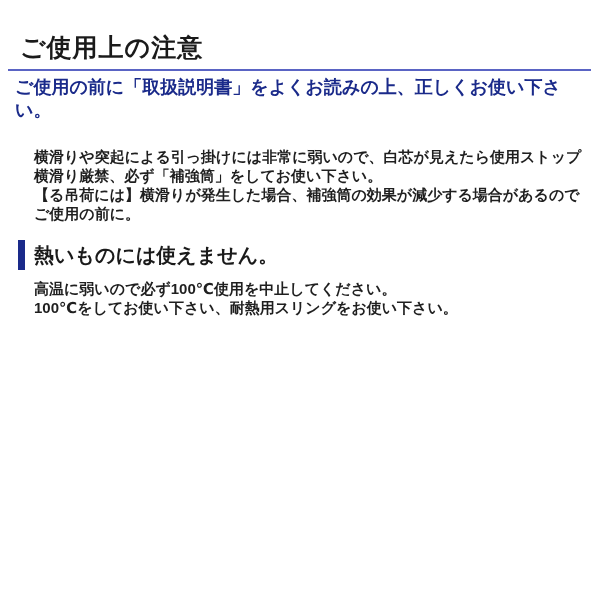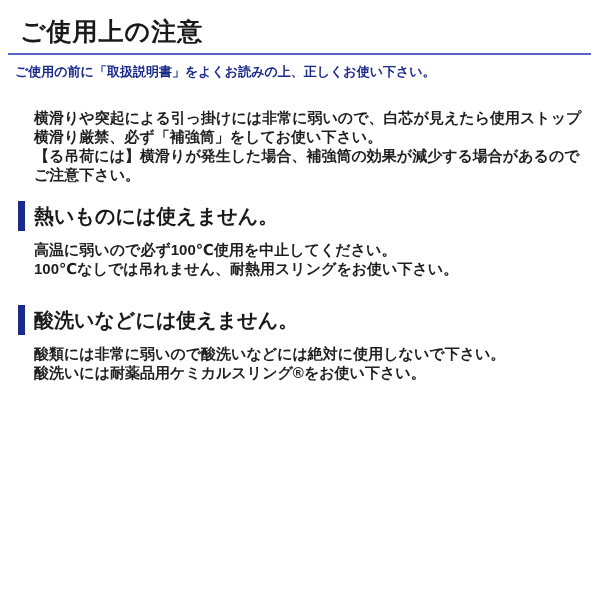--- a/index.html
+++ b/index.html
@@ -5,36 +5,37 @@
   html, body { margin: 0; padding: 0; background: #ffffff; }
   .page {
     position: relative;
     width: 600px;
     height: 480px;
     background: var(--background, #ffffff);
     font-family: "Liberation Sans", "DejaVu Sans", sans-serif;
     font-weight: bold;
     overflow: hidden;
     box-sizing: border-box;
+    margin-top: 16px;
   }
   .page-title {
     margin: 16px 20px 0 20px;
     font-size: 25px;
     line-height: 30px;
     color: var(--heading-text, #1f1f1f);
     letter-spacing: 1px;
   }
   .title-rule {
     height: 2px;
     background: var(--rule-blue, #5a64c4);
     margin: 7px 9px 0 8px;
   }
   .notice {
     margin: 5px 10px 0 15px;
-    font-size: 13px;
+    font-size: 18px;
     line-height: 23px;
     color: var(--accent-navy, #1a2a8a);
   }
   .section { margin-left: 18px; margin-right: 14px; }
   .section:nth-of-type(1) { margin-top: 16px; }
   .section:nth-of-type(2) { margin-top: 25px; }
   .section:nth-of-type(3) { margin-top: 17px; }
   .section:nth-of-type(4) { margin-top: 27px; }
   .section-heading { display: flex; align-items: center; }
   .accent-bar {
@@ -66,39 +67,29 @@
   <div class="title-rule"></div>
 
   <p class="notice">ご使用の前に「取扱説明書」をよくお読みの上、正しくお使い下さい。</p>
 
 
   <div class="section">
     <div class="section-body">
       <div class="body-line">横滑りや突起による引っ掛けには非常に弱いので、白芯が見えたら使用ストップ</div>
       <div class="body-line">横滑り厳禁、必ず「補強筒」をしてお使い下さい。</div>
       <div class="body-line">【る吊荷には】横滑りが発生した場合、補強筒の効果が減少する場合があるので</div>
-      <div class="body-line">ご注意下さい。</div>
+      <div class="body-line">ご使用の前に。</div>
     </div>
   </div>
 
   <div class="section">
     <div class="section-heading">
       <span class="accent-bar"></span>
       <span class="heading-text">熱いものには使えません。</span>
     </div>
     <div class="section-body">
       <div class="body-line">高温に弱いので必ず100℃使用を中止してください。</div>
-      <div class="body-line">100℃なしでは吊れません、耐熱用スリングをお使い下さい。</div>
+      <div class="body-line">100℃をしてお使い下さい、耐熱用スリングをお使い下さい。</div>
     </div>
   </div>
 
-  <div class="section">
-    <div class="section-heading">
-      <span class="accent-bar"></span>
-      <span class="heading-text">酸洗いなどには使えません。</span>
-    </div>
-    <div class="section-body">
-      <div class="body-line">酸類には非常に弱いので酸洗いなどには絶対に使用しないで下さい。</div>
-      <div class="body-line">酸洗いには耐薬品用ケミカルスリング®をお使い下さい。</div>
-    </div>
-  </div>
 
 </div>
 
 </body></html>

